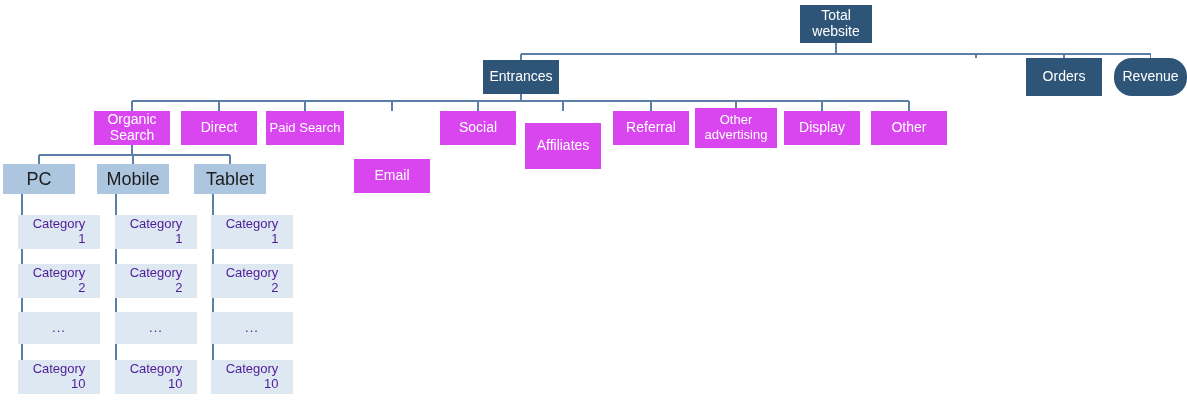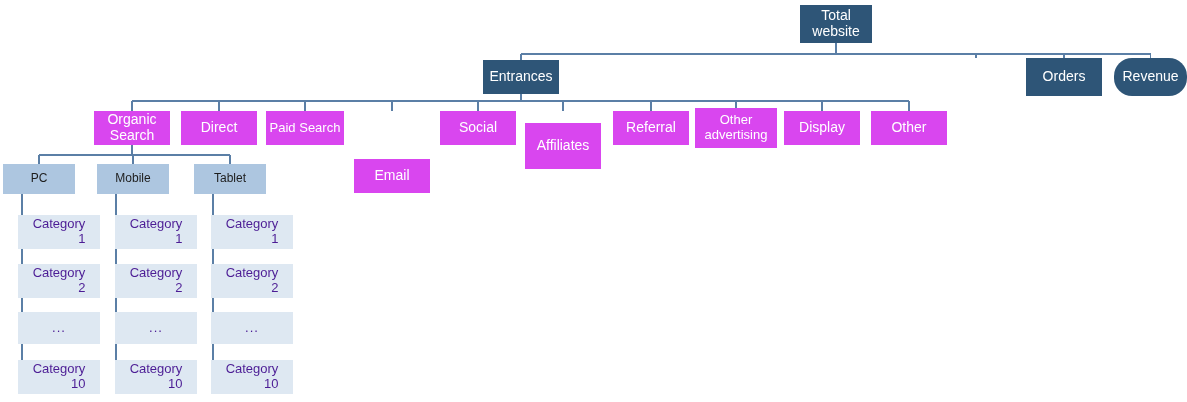--- a/index.html
+++ b/index.html
@@ -47,21 +47,21 @@
     font-size: 14px;
   }
   .node.lvl-channel {
     background: #d946ef;
     color: #ffffff;
     font-size: 14px;
   }
   .node.lvl-device {
     background: #ADC6E0;
     color: #1d1d1d;
-    font-size: 12px;
+    font-size: 18px;
   }
   .node.lvl-category {
     background: #DEE8F2;
     color: #4c1d95;
     font-size: 13px;
     text-align: right;
   }
   .node.tight {
     font-size: 13px;
     padding: 0 2px;

